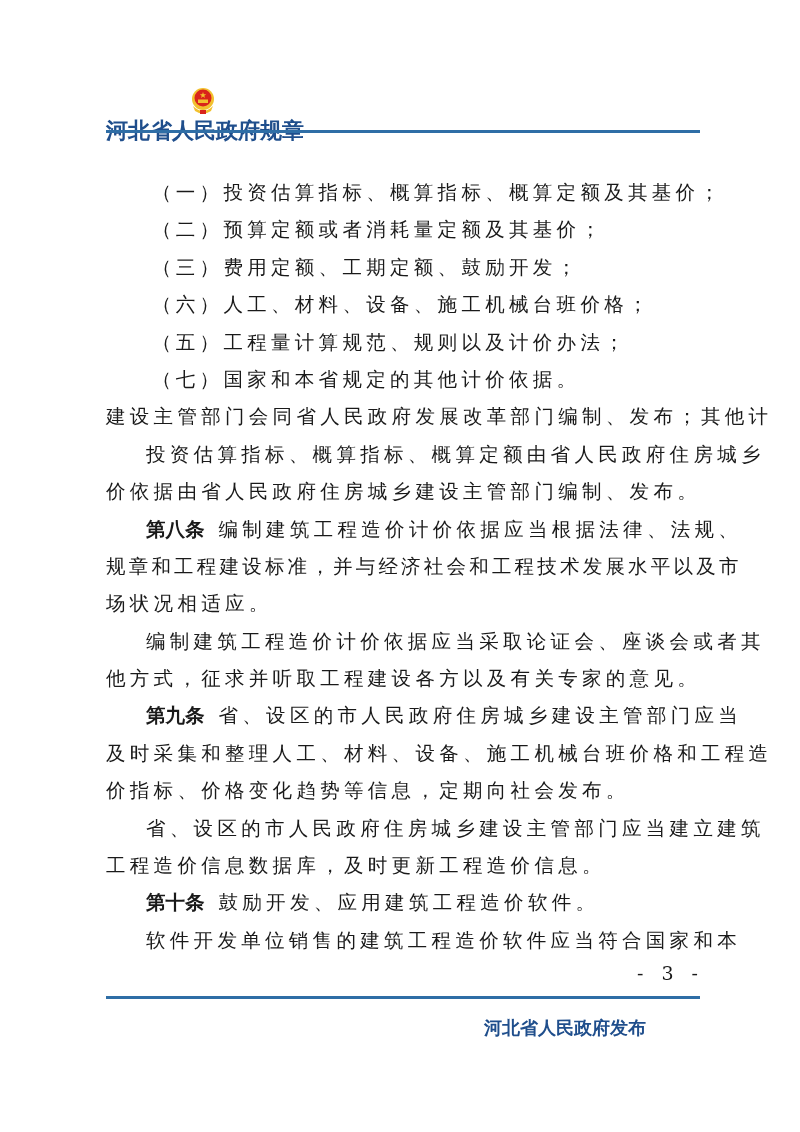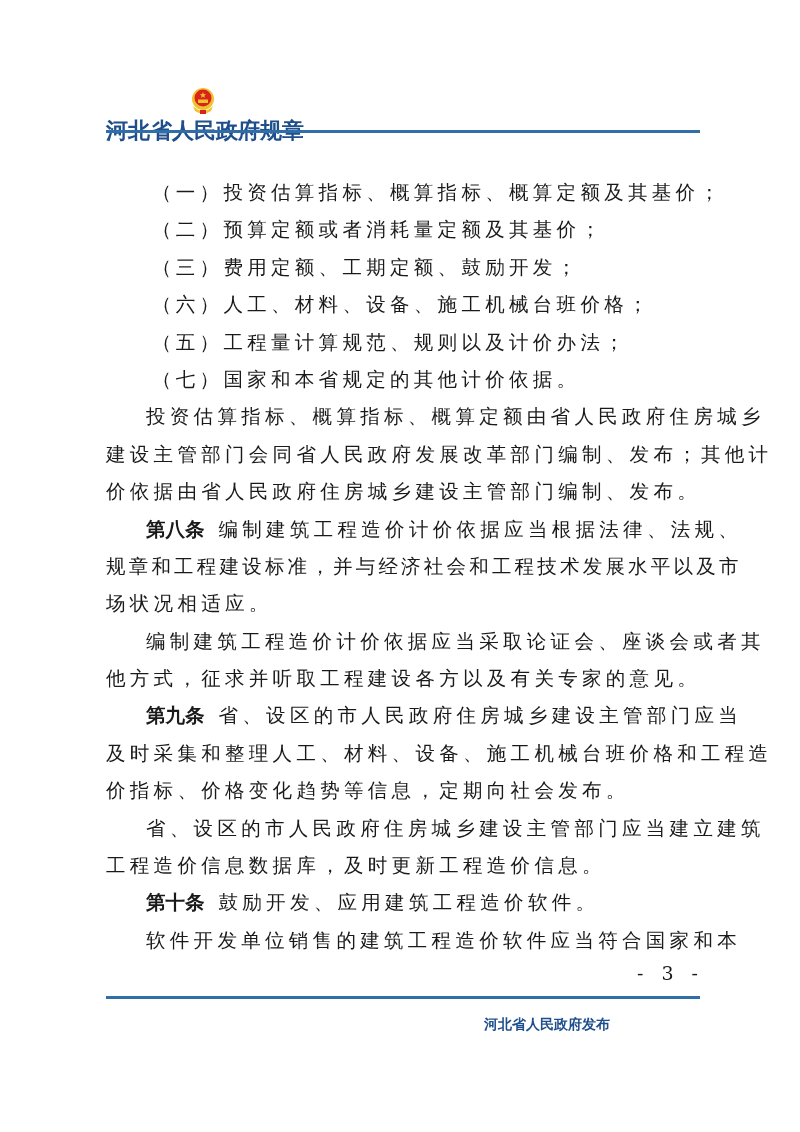--- a/index.html
+++ b/index.html
@@ -12,21 +12,21 @@
   .rule { position: absolute; left: 106px; width: 594px; height: 3px; background: #2f6ea6; }
   .rule.top { top: 130px; }
   .rule.bottom { top: 996px; }
   .content { position: absolute; left: 106px; top: 142px; width: 600px; margin-top: 32px; }
   .line { height: 37.4px; line-height: 37.4px; font-size: 19.5px; white-space: nowrap; letter-spacing: 4.3px; }
   .indent { padding-left: 40px; }
   .item { padding-left: 46px; }
   .article-head { font-family: "DejaVu Sans", "Liberation Sans", sans-serif; font-weight: bold; letter-spacing: 0px; margin-right: 14px; }
   .page-num { position: absolute; right: 96px; top: 962px; font-size: 19px; letter-spacing: 6px; }
   .footer-title { position: absolute; left: 484px; top: 1016px; font-family: "DejaVu Sans", "Liberation Sans", sans-serif;
-                  font-weight: bold; font-size: 14px; color: #1f4e8c; }
+                  font-weight: bold; font-size: 18px; color: #1f4e8c; }
 </style>
 </head>
 <body>
 
 <div class="header">
   <div class="emblem">
     <svg width="30" height="30" viewBox="0 0 30 30">
       <circle cx="15" cy="13" r="11" fill="#f2c12e"></circle>
       <circle cx="15" cy="12" r="8.5" fill="#d9241b"></circle>
       <polygon points="15,6 15.8,8.3 18.2,8.3 16.3,9.7 17,12 15,10.6 13,12 13.7,9.7 11.8,8.3 14.2,8.3" fill="#f2c12e"></polygon>
@@ -40,22 +40,22 @@
 <div class="rule top"></div>
 
 <div class="content">
   <div class="line item">（一）投资估算指标、概算指标、概算定额及其基价；</div>
   <div class="line item">（二）预算定额或者消耗量定额及其基价；</div>
   <div class="line item">（三）费用定额、工期定额、鼓励开发；</div>
   <div class="line item">（六）人工、材料、设备、施工机械台班价格；</div>
   <div class="line item">（五）工程量计算规范、规则以及计价办法；</div>
   <div class="line item">（七）国家和本省规定的其他计价依据。</div>
 
+  <div class="line">建设主管部门会同省人民政府发展改革部门编制、发布；其他计</div>
   <div class="line indent">投资估算指标、概算指标、概算定额由省人民政府住房城乡</div>
-  <div class="line">建设主管部门会同省人民政府发展改革部门编制、发布；其他计</div>
   <div class="line">价依据由省人民政府住房城乡建设主管部门编制、发布。</div>
 
   <div class="line indent"><span class="article-head">第八条</span><span>编制建筑工程造价计价依据应当根据法律、法规、</span></div>
   <div class="line" style="letter-spacing:3.2px">规章和工程建设标准，并与经济社会和工程技术发展水平以及市</div>
   <div class="line">场状况相适应。</div>
 
   <div class="line indent">编制建筑工程造价计价依据应当采取论证会、座谈会或者其</div>
   <div class="line">他方式，征求并听取工程建设各方以及有关专家的意见。</div>
 
   <div class="line indent"><span class="article-head">第九条</span><span>省、设区的市人民政府住房城乡建设主管部门应当</span></div>

